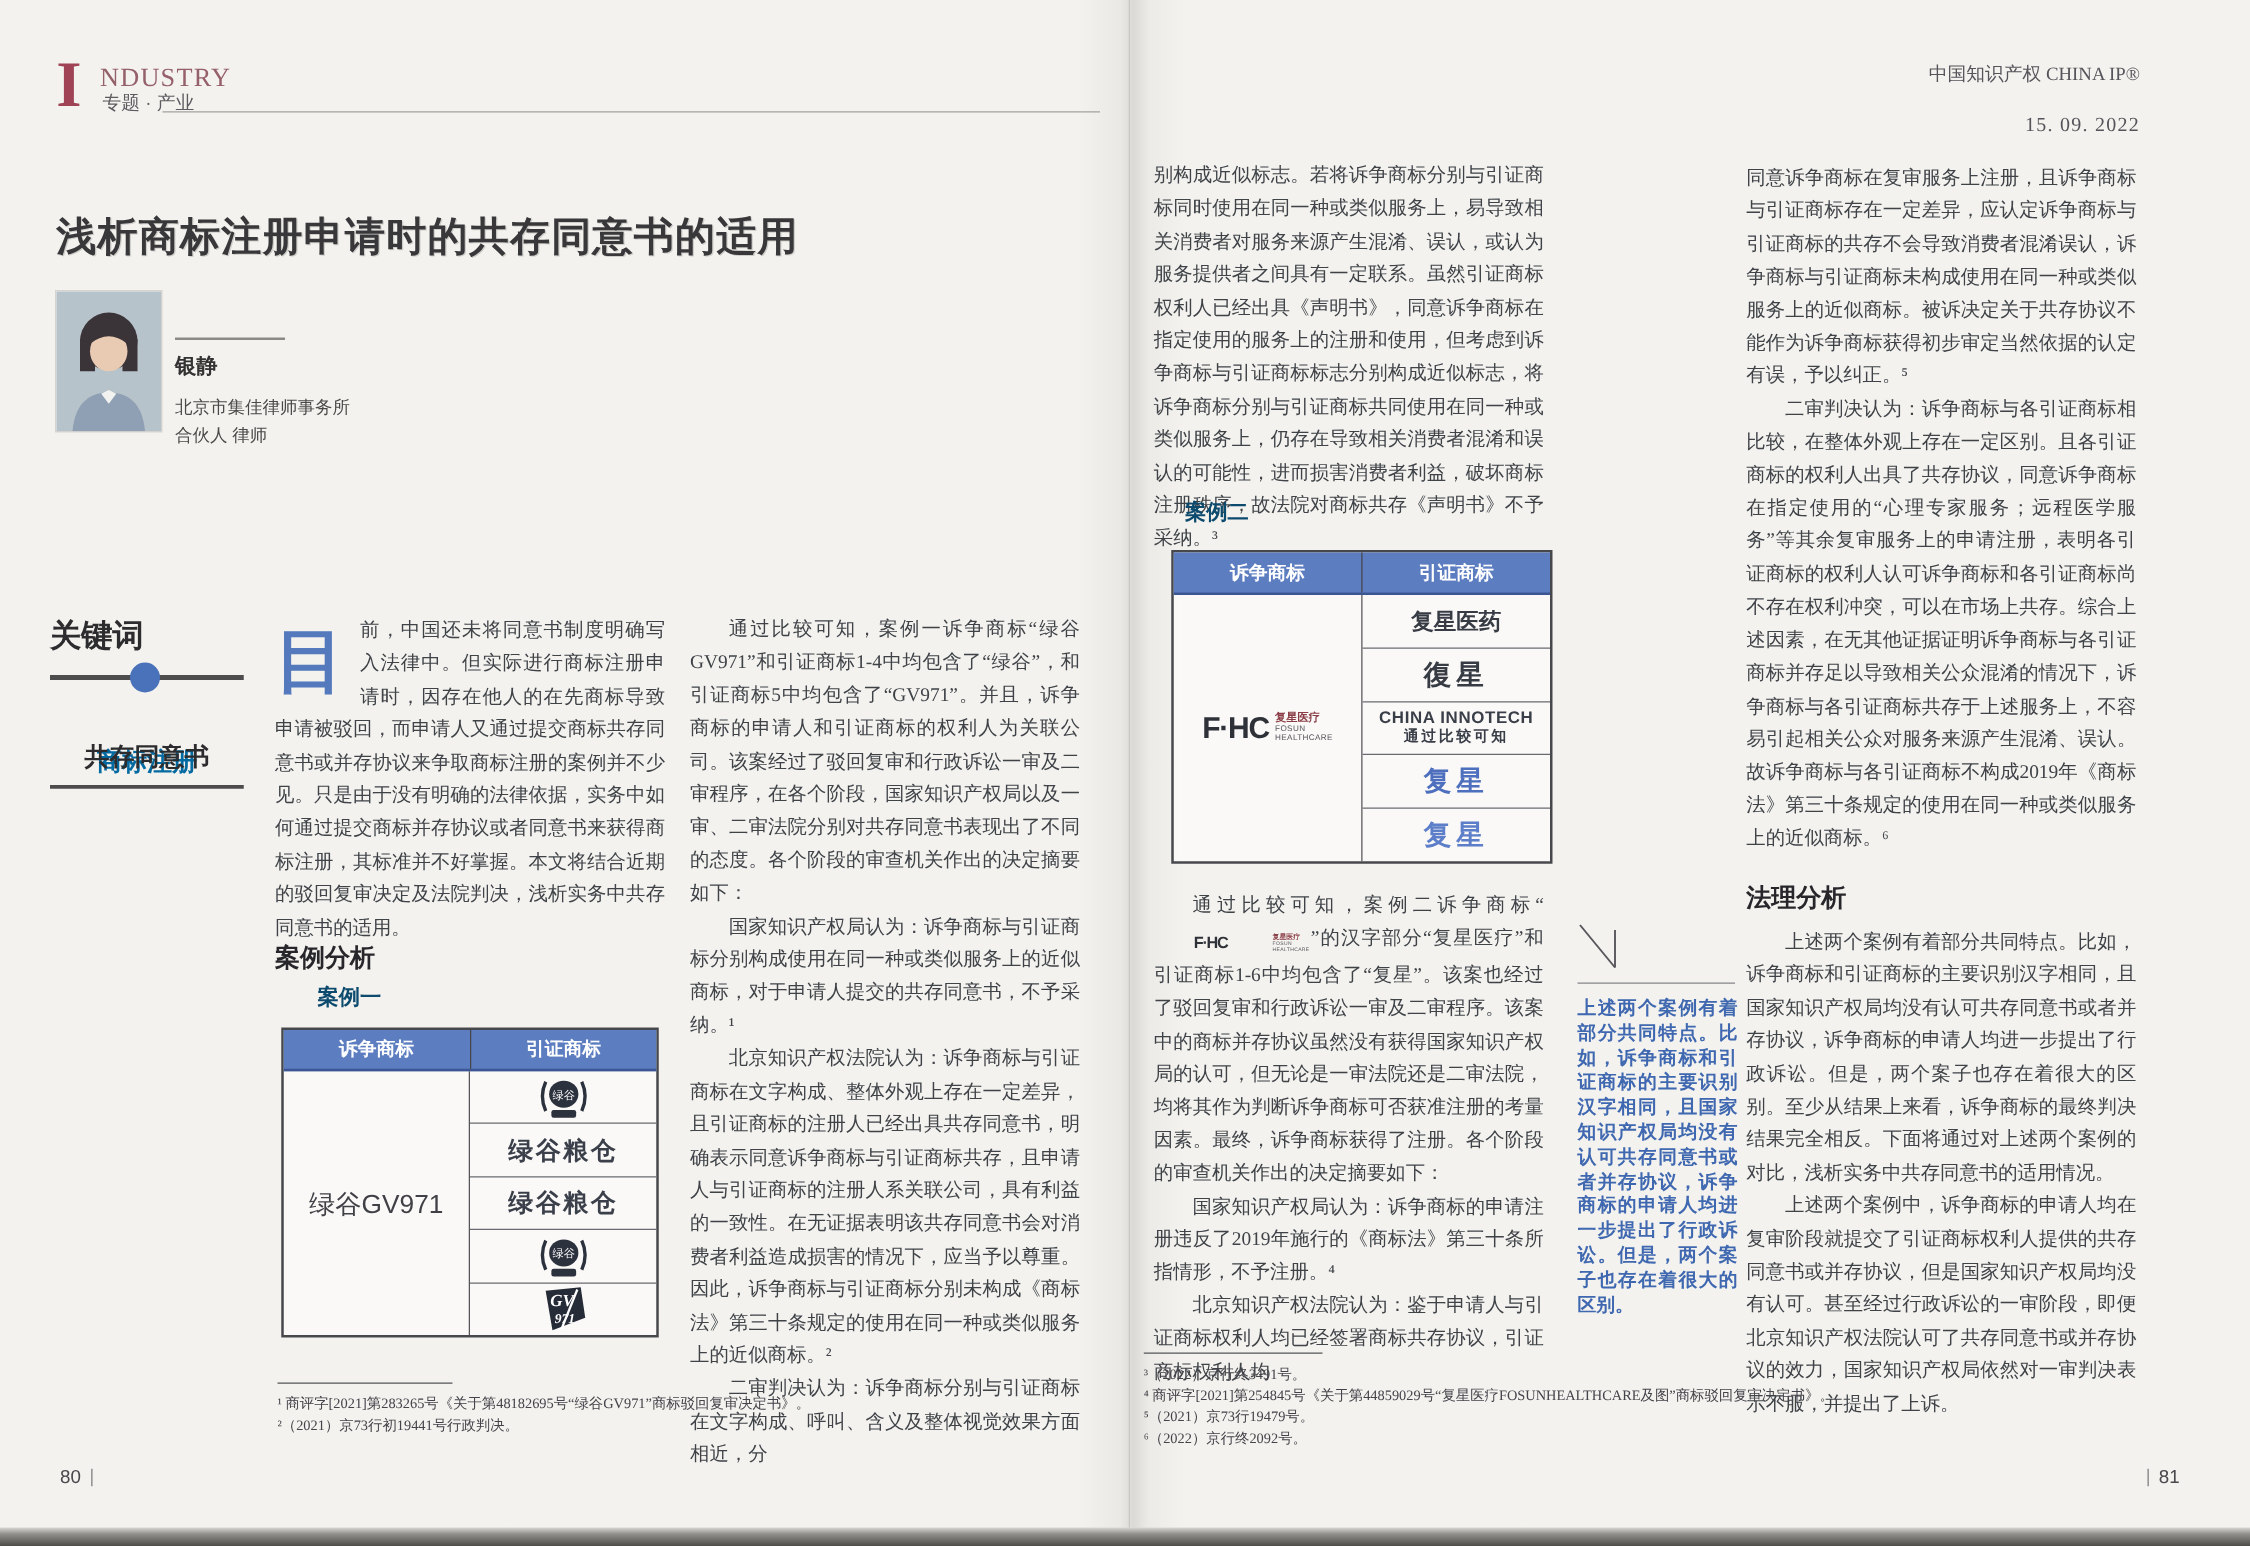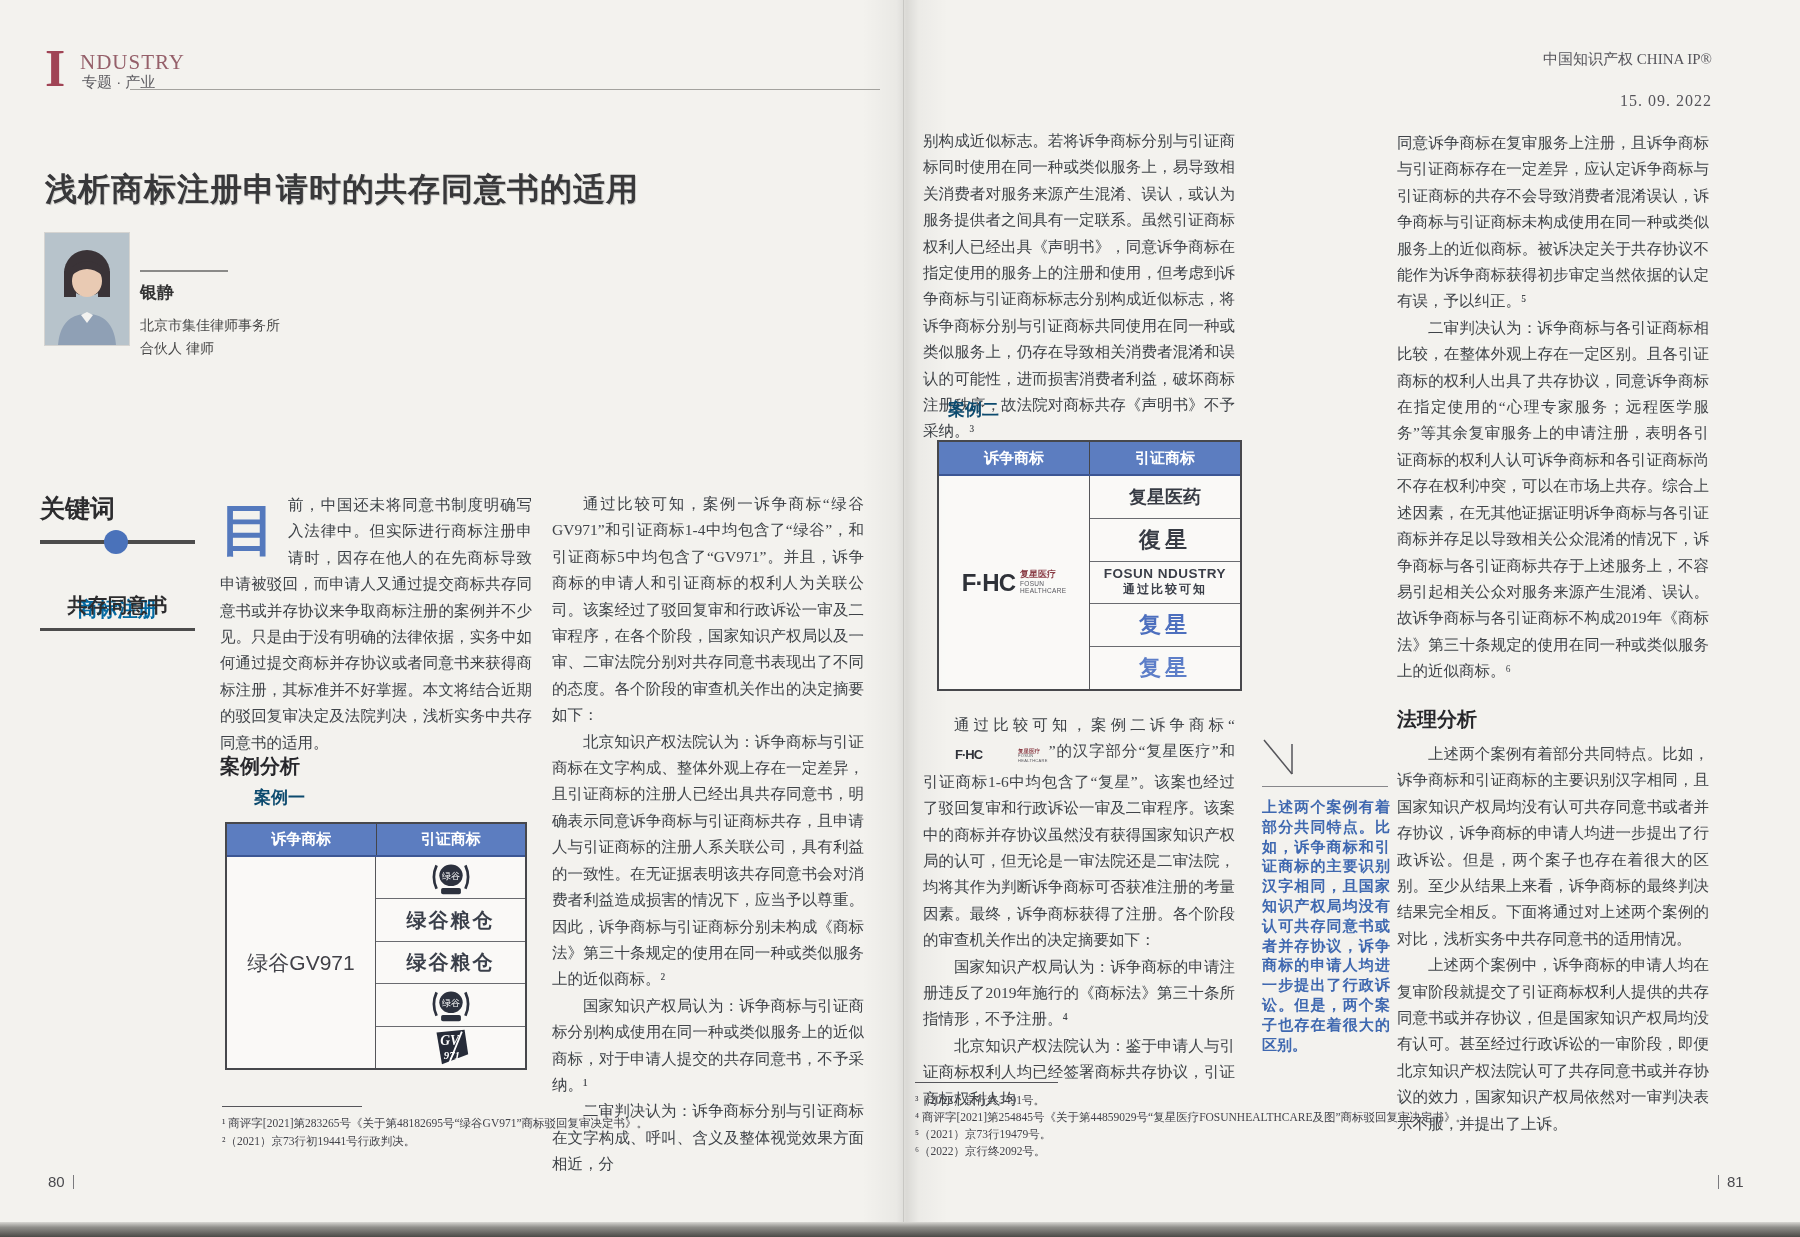--- a/index.html
+++ b/index.html
@@ -206,22 +206,22 @@
       </div>
     </div>
   </div>
 
   <div class="abs fn-sep1"></div>
   <div class="abs fn fn1">¹ 商评字[2021]第283265号《关于第48182695号“绿谷GV971”商标驳回复审决定书》。</div>
   <div class="abs fn fn2">²（2021）京73行初19441号行政判决。</div>
 
   <div class="abs col col2">
     <p class="indent">通过比较可知，案例一诉争商标“绿谷GV971”和引证商标1-4中均包含了“绿谷”，和引证商标5中均包含了“GV971”。并且，诉争商标的申请人和引证商标的权利人为关联公司。该案经过了驳回复审和行政诉讼一审及二审程序，在各个阶段，国家知识产权局以及一审、二审法院分别对共存同意书表现出了不同的态度。各个阶段的审查机关作出的决定摘要如下：</p>
+    <p class="indent">国家知识产权局认为：诉争商标与引证商标分别构成使用在同一种或类似服务上的近似商标，对于申请人提交的共存同意书，不予采纳。¹</p>
     <p class="indent">北京知识产权法院认为：诉争商标与引证商标在文字构成、整体外观上存在一定差异，且引证商标的注册人已经出具共存同意书，明确表示同意诉争商标与引证商标共存，且申请人与引证商标的注册人系关联公司，具有利益的一致性。在无证据表明该共存同意书会对消费者利益造成损害的情况下，应当予以尊重。因此，诉争商标与引证商标分别未构成《商标法》第三十条规定的使用在同一种或类似服务上的近似商标。²</p>
-    <p class="indent">国家知识产权局认为：诉争商标与引证商标分别构成使用在同一种或类似服务上的近似商标，对于申请人提交的共存同意书，不予采纳。¹</p>
     <p class="indent">二审判决认为：诉争商标分别与引证商标在文字构成、呼叫、含义及整体视觉效果方面相近，分</p>
   </div>
 
   <div class="abs pgno pg-l">
     <span>80</span>
       <span class="pg-bar"></span>
   </div>
 
   <div class="abs journal">中国知识产权 CHINA IP®</div>
   <div class="abs jdate">15. 09. 2022</div>
@@ -249,21 +249,21 @@
         </span>
       </div>
       <div class="t-right">
         <div class="t-row">
           <span class="mk-dark">复星医药</span>
         </div>
         <div class="t-row">
           <span class="mk-dark-lg">復星</span>
         </div>
         <div class="t-row">
-          <span class="mk-en">FOSUN NDUSTRY</span>
+          <span class="mk-en">CHINA INNOTECH</span>
           <span class="mk-en-sub">通过比较可知</span>
         </div>
         <div class="t-row">
           <span class="mk-blue">复星</span>
         </div>
         <div class="t-row">
           <span class="mk-blue mk-blue2">复星</span>
         </div>
       </div>
     </div>

